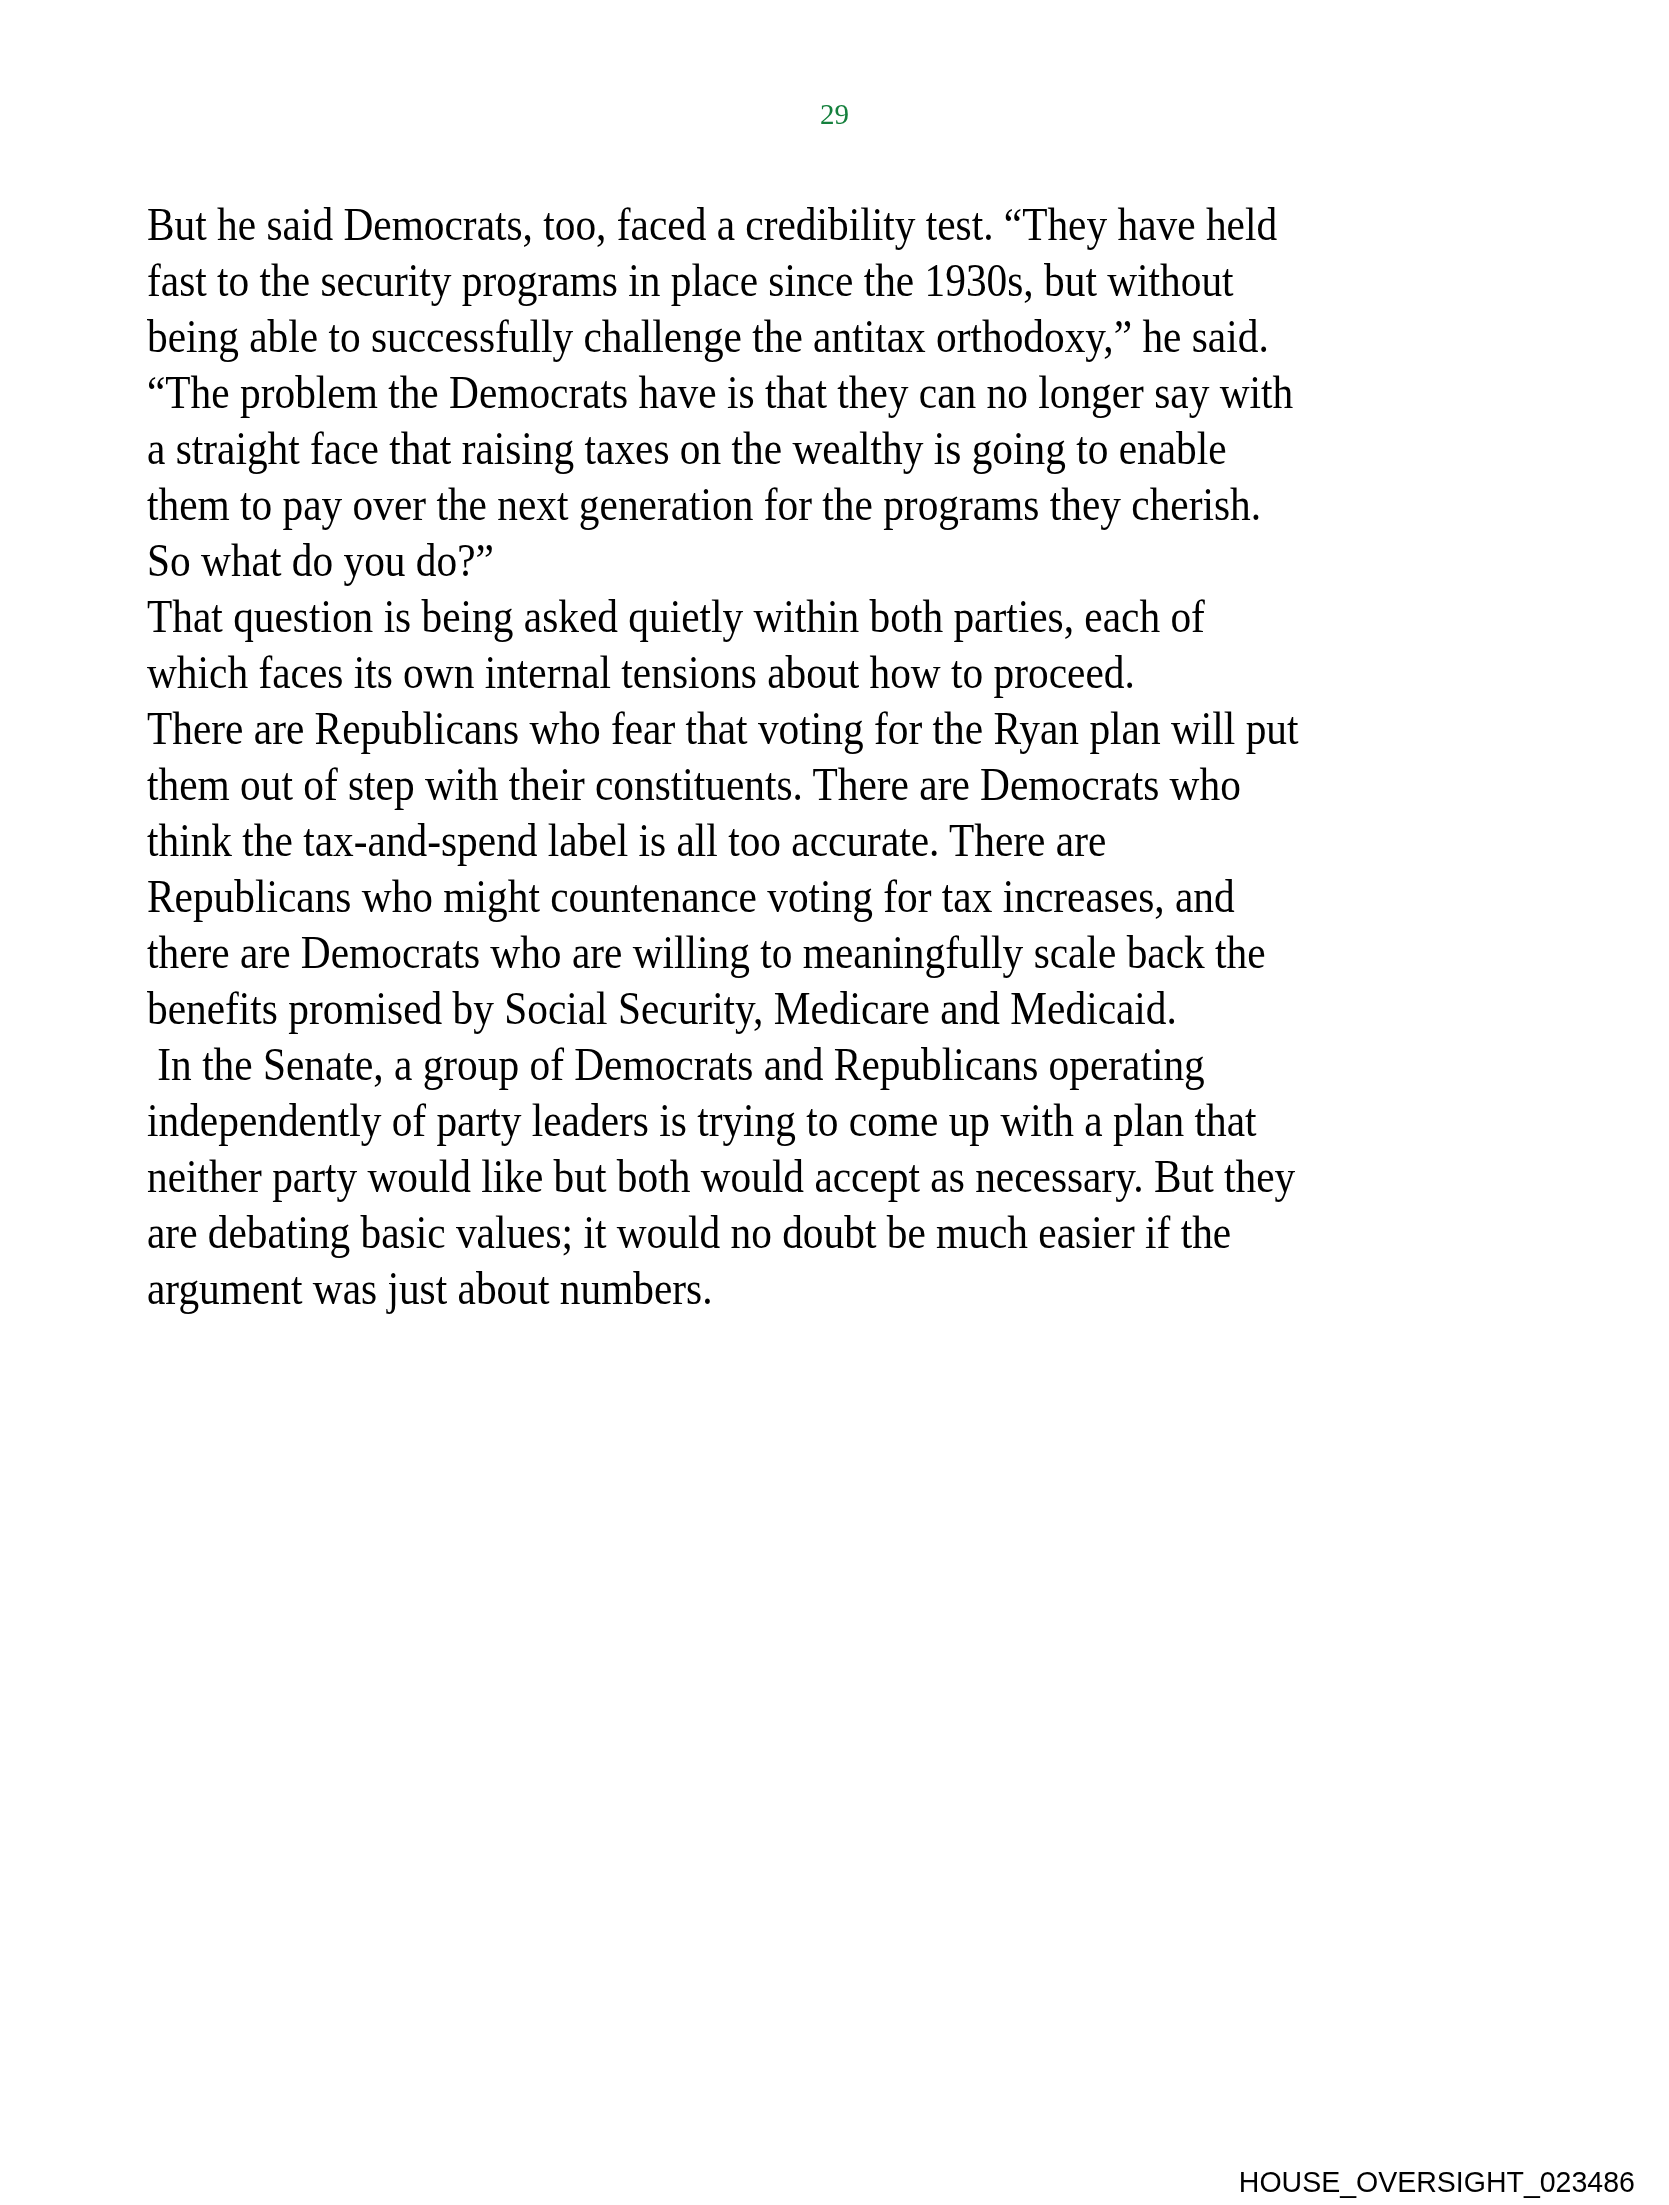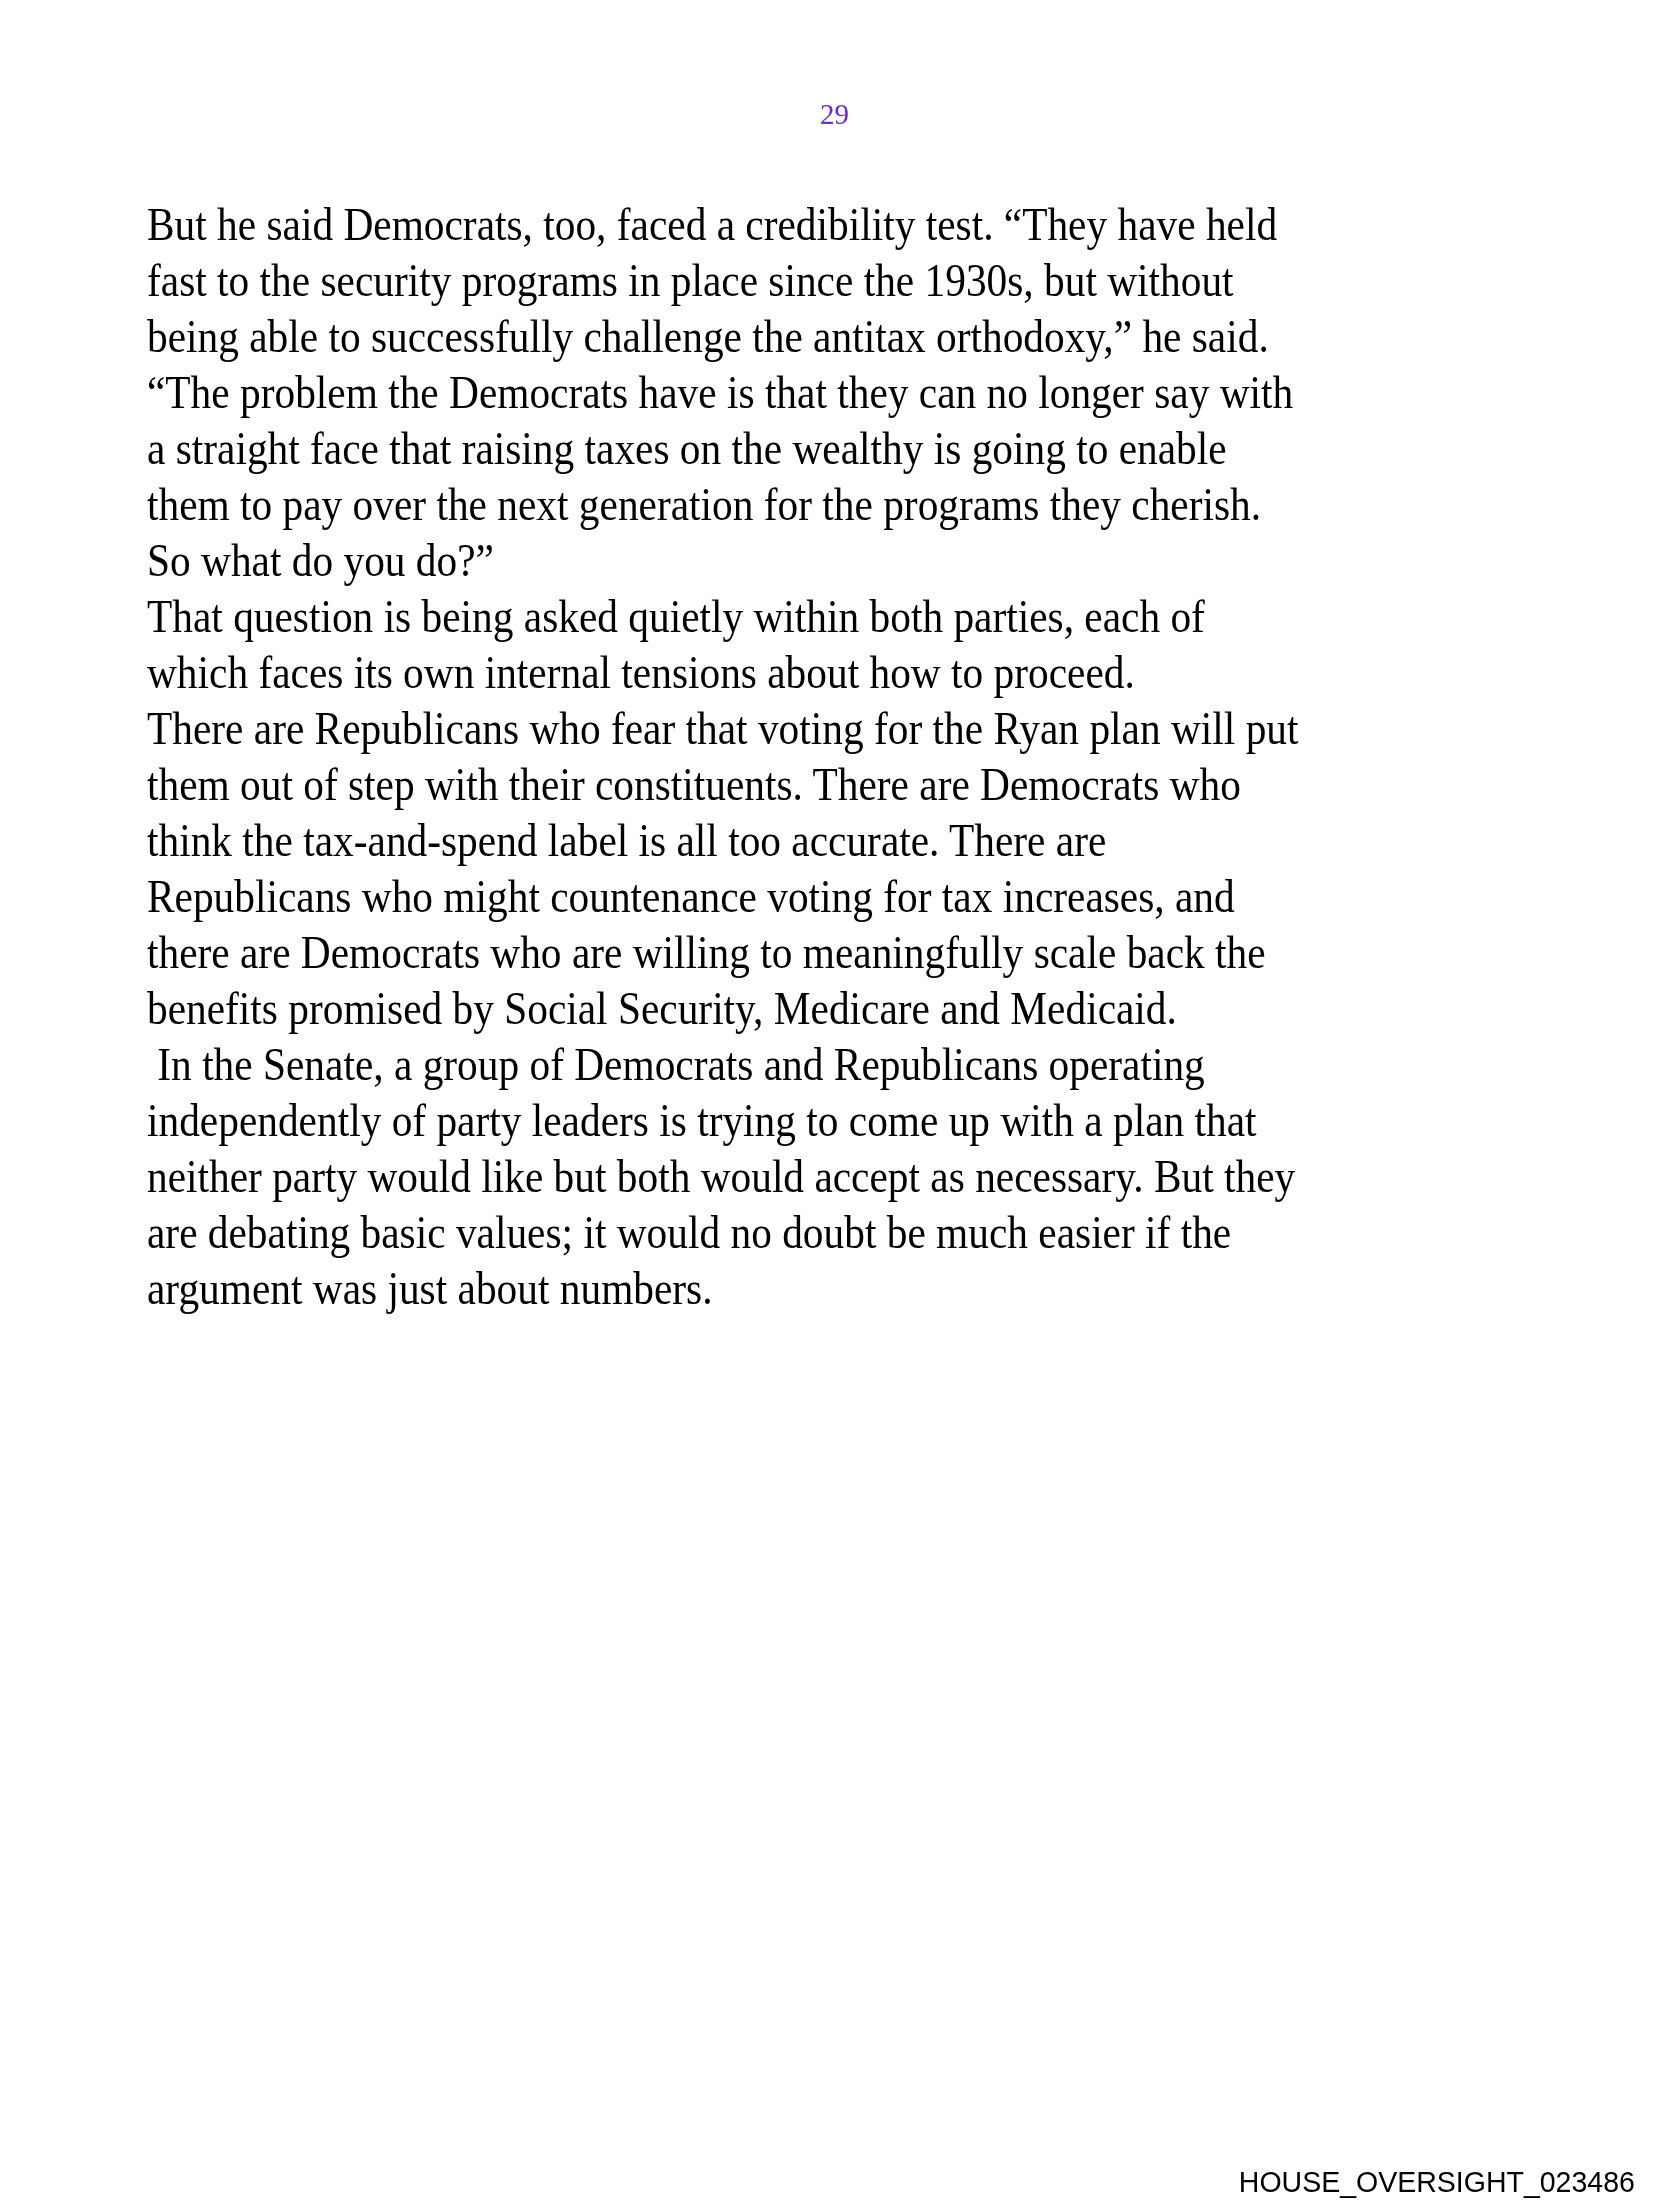--- a/index.html
+++ b/index.html
@@ -1,20 +1,20 @@
 <!DOCTYPE html>
 <html style="font-size:10.5px"><head>
 <meta charset="utf-8">
 <style>
   html, body { margin: 0; padding: 0; background: #ffffff; }
   body { width: 1669px; height: 2205px; position: relative; overflow: hidden; }
   .page-number {
     position: absolute; left: 0; width: 1669px; top: 98px;
     text-align: center;
-    font-family: "Liberation Serif", serif; font-size: 29px; color: #6d28d9;
+    font-family: "Liberation Serif", serif; font-size: 29px; color: #15803d;
   }
   .body-text {
     position: absolute; left: 147px; top: 196px;
     transform-origin: 0 0;
     transform: scaleX(0.88);
   }
   .line {
     font-family: "Liberation Serif", serif;
     font-size: 47px; line-height: 56px; color: #000;
     white-space: pre; display: block;

